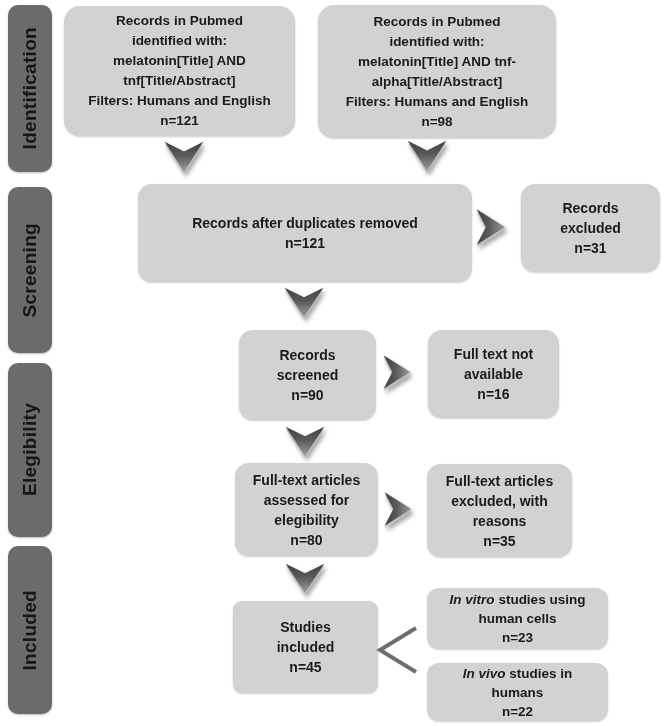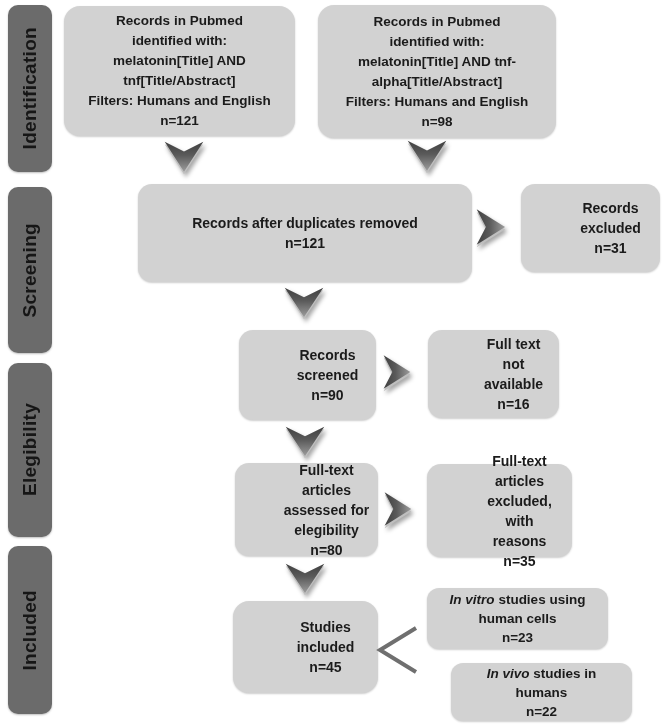--- a/index.html
+++ b/index.html
@@ -35,21 +35,21 @@
     text-align:center;
     color:#1b1b1b;
     font-weight:bold;
     box-shadow:0 1px 2px rgba(0,0,0,0.2);
     padding:2px 6px;
     box-sizing:border-box;
   }
   .fbox .box-text{white-space:pre-line;}
   .f-large{font-size:13.5px;line-height:20px;border-radius:16px;}
   .f-mid{font-size:14px;line-height:20px;border-radius:14px;}
-  .f-small{font-size:14px;line-height:20px;padding-left:46px;}
+  .f-small{font-size:14px;line-height:20px;}
   .f-result{font-size:13.5px;line-height:19px;border-radius:12px;}
   .it{font-style:italic;}
   
   .arrow{position:absolute;}
   .arrow svg{display:block;width:100%;height:100%;
     filter:drop-shadow(2.5px 3px 2px rgba(0,0,0,0.35));}
   .branch{position:absolute;}
   .branch svg{display:block;width:100%;height:100%;}
 </style>
 </head>
@@ -181,36 +181,36 @@
 n=35</div>
   </div>
 
   <div class="arrow" style="left:282px;top:563px;width:46px;height:34px;">
     <svg viewBox="0 0 100 100" preserveAspectRatio="none">
       <polygon points="8,2 50,30 92,2 50,88" transform="translate(0,7)" fill="#bfbfbf"></polygon>
       <polygon points="8,2 50,30 92,2 50,88" fill="url(#gradDown)"></polygon>
     </svg>
   </div>
 
-  <div class="fbox f-small" style="left:233px;top:601px;width:145px;height:92px;border-radius:16px;">
+  <div class="fbox f-small" style="left:233px;top:601px;width:145px;height:92px;border-radius:9px;">
     <div class="box-text">Studies
 included
 n=45</div>
   </div>
 
   <div class="branch" style="left:374px;top:620px;width:50px;height:56px;">
     <svg viewBox="0 0 50 56" preserveAspectRatio="none">
       <polyline points="42,8 6,30 42,52" fill="none" stroke="#6f6f6f" stroke-width="4"></polyline>
     </svg>
   </div>
 
   <div class="fbox f-result" style="left:427px;top:588px;width:181px;height:61px;">
     <div class="box-text"><span class="it">In vitro</span><span> studies using
 human cells
 n=23</span></div>
   </div>
-  <div class="fbox f-result" style="left:427px;top:663px;width:181px;height:58px;margin-left:24px;">
+  <div class="fbox f-result" style="left:427px;top:663px;width:181px;height:58px;">
     <div class="box-text"><span class="it">In vivo</span><span> studies in
 humans
 n=22</span></div>
   </div>
 
 </div>
 
 </body></html>

